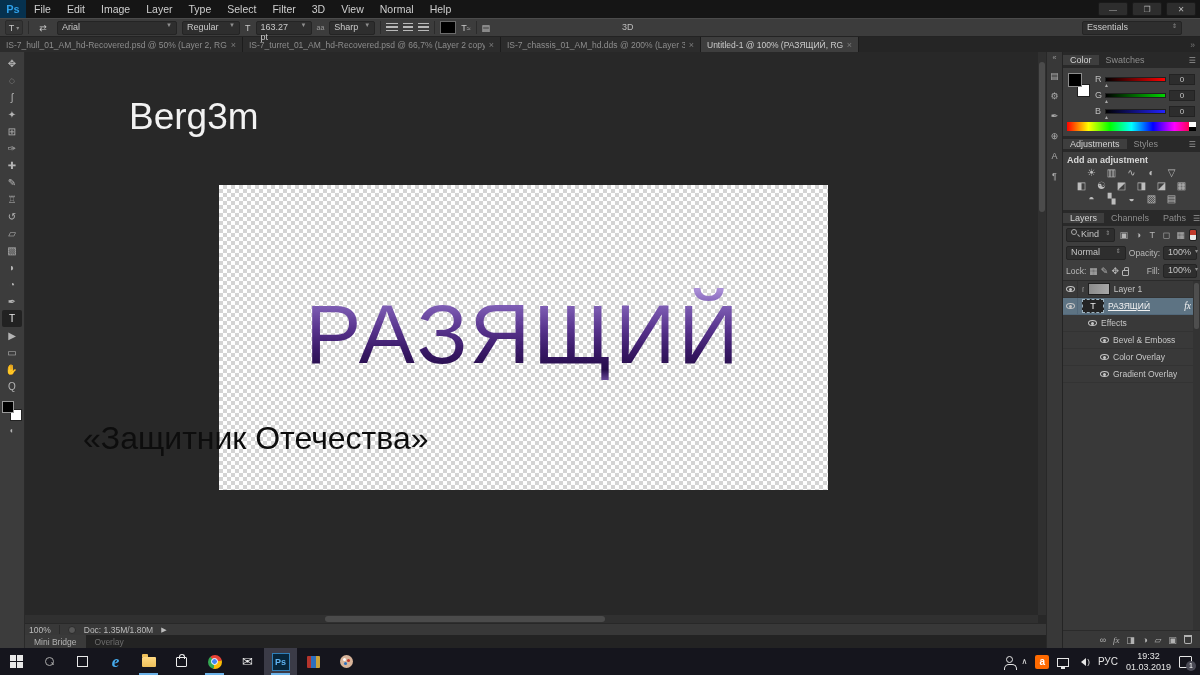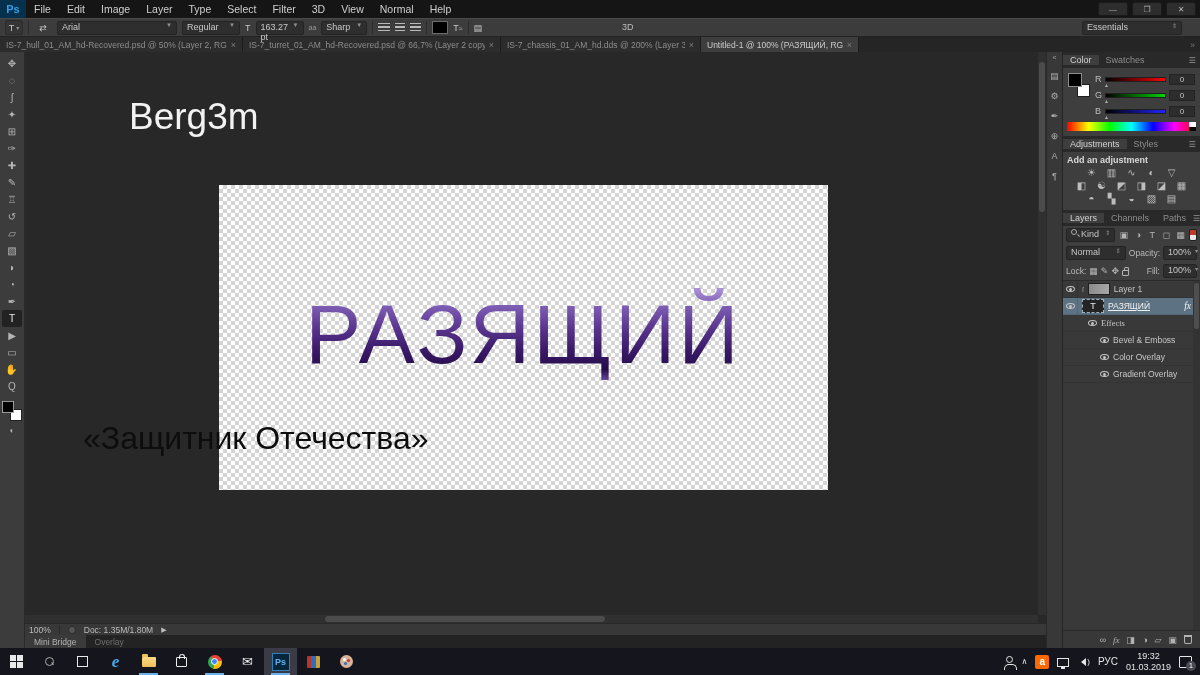--- a/index.html
+++ b/index.html
@@ -150,21 +150,21 @@
   .eye::after { content:''; position:absolute; left:2.5px; top:1px; width:3px; height:3px;
     border-radius:50%; background:#c6c6c6; }
   .clip-mark { font-size:8px; color:#9a9a9a; }
   .thumb1 { width:22px; height:12px; background:linear-gradient(100deg,#8a8a8a,#a8a8a8); border:1px solid #1f1f1f; }
   .thumbT { width:22px; height:14px; background:#242424; color:#ececec; font-size:9px;
     display:flex; align-items:center; justify-content:center; outline:1px dashed #9db3c0; outline-offset:-1px; }
   .lname { white-space:nowrap; overflow:hidden; }
   .lname.renaming { text-decoration:underline; }
   .fx-wrap { margin-left:auto; display:flex; align-items:center; gap:2px; padding-right:2px; }
   .fx-tag { font-style:italic; font-family:"Liberation Serif",serif; font-size:9.5px; }
-  .indent1 { padding-left:24px;font-family:Liberation Serif, serif; } .indent2 { padding-left:36px; }
+  .indent1 { padding-left:24px; } .indent2 { padding-left:36px; }
   .fxrow-eye { width:10px; display:flex; justify-content:center; flex:none; }
   .lscroll { position:absolute; right:0; top:0; bottom:0; width:7px; background:#333; }
   .lscroll .thumb { position:absolute; top:2px; left:1px; width:5px; height:46px; background:#4e4e4e; border-radius:2px; }
   .lbottom { height:18px; background:#383838; border-top:1px solid #2b2b2b; display:flex;
     align-items:center; justify-content:flex-end; gap:7px; padding:0 8px; color:#b2b2b2;
     font-size:9px; flex:none; }
   .lbottom .fx-b { font-style:italic; font-family:"Liberation Serif",serif; }
   .trash { width:8px; height:9px; border:1px solid #b2b2b2; border-top:2px solid #b2b2b2;
     border-radius:0 0 2px 2px; }
 
@@ -249,21 +249,21 @@
     </div>
     <div class="dd" style="width:120px">
       <span>Arial</span>
       <span class="dd-arrow">▼</span>
     </div>
     <div class="dd" style="width:58px">
       <span>Regular</span>
       <span class="dd-arrow">▼</span>
     </div>
     <span>T</span>
-    <div class="dd" style="width:48px">
+    <div class="dd" style="width:56px">
       <span>163.27 pt</span>
       <span class="dd-arrow">▼</span>
     </div>
     <span style="font-size:7px;color:#9a9a9a">aa</span>
     <div class="dd" style="width:46px">
       <span>Sharp</span>
       <span class="dd-arrow">▼</span>
     </div>
     <div class="opt-sep"></div>
     <span class="align-icon"></span>

